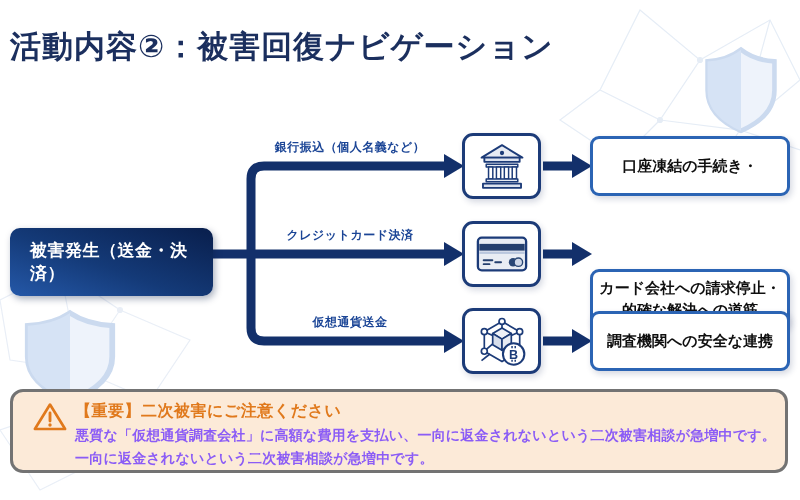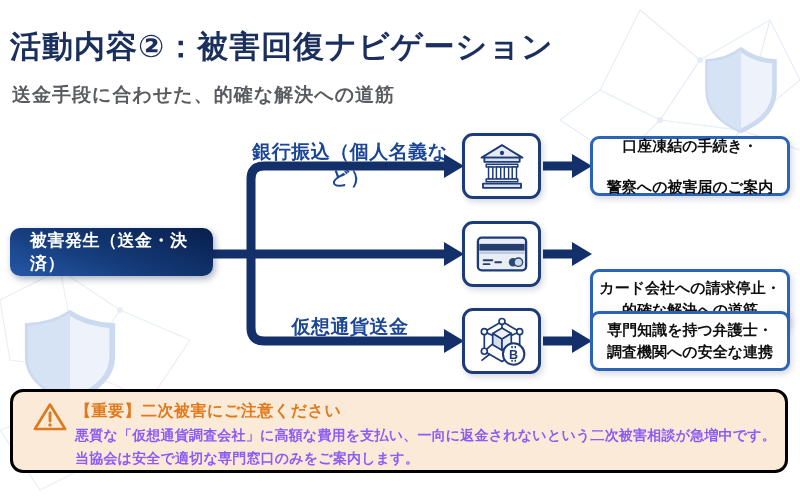--- a/index.html
+++ b/index.html
@@ -13,49 +13,49 @@
   .bg-layer { position:absolute; inset:0; z-index:0; pointer-events:none; }
   .title {
     position:absolute; left:10px; top:26px; z-index:3;
     font-size:31px; font-weight:800; color:#1b2f5e; letter-spacing:1px;
   }
   .subtitle {
     position:absolute; left:12px; top:82px; z-index:3;
     font-size:19px; font-weight:700; color:#595b60; letter-spacing:1px;
   }
   .source-box {
-    position:absolute; left:10px; top:228px; width:203px; height:48px; z-index:3;
+    position:absolute; left:10px; top:228px; width:203px; height:68px; z-index:3;
     background:linear-gradient(200deg,#0a2150 5%,#143a78 55%,#2a62b8 115%);
     border-radius:10px; box-shadow:2px 3px 7px rgba(10,30,70,.35);
     color:#ffffff; font-size:17px; font-weight:700;
     display:flex; align-items:center; padding-left:20px; letter-spacing:.5px;
   }
   .branch-label {
     position:absolute; left:250px; width:200px; z-index:3; text-align:center;
-    font-size:19px; font-weight:800; color:#1b4596; letter-spacing:.5px;
+    font-size:12px; font-weight:800; color:#1b4596; letter-spacing:.5px;
   }
   .bl-1 { top:139px; } .bl-2 { top:227px; } .bl-3 { top:314px; }
   .icon-box {
     position:absolute; left:462px; width:79px; height:66px; z-index:3;
     background:#ffffff; border:3px solid #1c3b78; border-radius:11px;
     box-shadow:2px 3px 6px rgba(20,40,90,.18);
     display:flex; align-items:center; justify-content:center;
   }
   .ib-1 { top:133px; } .ib-2 { top:221px; } .ib-3 { top:308px; }
   .result-box {
     position:absolute; left:590px; width:200px; height:60px; z-index:3;
     background:#ffffff; border:3px solid #2b64b4; border-radius:9px;
     box-shadow:2px 3px 6px rgba(20,40,90,.18);
     display:flex; flex-direction:column; align-items:center; justify-content:center;
     font-size:15px; font-weight:800; color:#0f0f0f; line-height:1.45; text-align:center;
   }
   .rb-1 { top:136px;gap:19px; } .rb-2 { top:224px;margin-top:45px; } .rb-3 { top:311px; }
   .notice-box {
     position:absolute; left:10px; top:389px; width:778px; height:84px; z-index:3;
-    background:#fcead8; border:3px solid #000000; border-radius:13px;
+    background:#fcead8; border:3px solid #737373; border-radius:13px;
   }
   .notice-title {
     position:absolute; left:62px; top:9px;
     font-size:16px; font-weight:800; color:#e0791c; letter-spacing:.5px;
   }
   .notice-body {
     position:absolute; left:62px; top:32px; width:706px;
     font-size:14px; font-weight:700; color:#8b5cf6; line-height:1.62; letter-spacing:.2px;
   }
   .warn-icon { position:absolute; left:19px; top:9px; }
@@ -106,27 +106,27 @@
       <polygon points="444,154 464,166 444,178"></polygon>
       <polygon points="444,242 464,254 444,266"></polygon>
       <polygon points="444,329 464,341 444,353"></polygon>
       <polygon points="572,154 592,166 572,178"></polygon>
       <polygon points="572,242 592,254 572,266"></polygon>
       <polygon points="572,329 592,341 572,353"></polygon>
     </g>
   </svg>
 
   <div class="title">活動内容②：被害回復ナビゲーション</div>
-  <div class="subtitle">送金手段に合わせた、的確な解決への道筋</div>
 
   <div class="source-box">
     <span>被害発生（送金・決済）</span>
   </div>
 
   <div class="branch-label bl-1">銀行振込（個人名義など）</div>
+  <div class="branch-label bl-2">クレジットカード決済</div>
   <div class="branch-label bl-3">仮想通貨送金</div>
 
   <div class="icon-box ib-1">
     <svg width="52" height="52" viewBox="0 0 56 56">
       <g stroke="#1c3b78" stroke-width="2" stroke-linejoin="round">
         <path d="M6,19 L28,5.5 L50,19 Z" fill="#e7ebf3"></path>
         <circle cx="28" cy="14" r="2.3" fill="#1c3b78" stroke="none"></circle>
         <rect x="9" y="19" width="38" height="4.5" fill="#dde3ee"></rect>
         <rect x="11" y="26" width="34" height="3" fill="#e7ebf3" stroke-width="1.6"></rect>
         <rect x="13.5" y="29" width="4.6" height="13" fill="#ffffff" stroke-width="1.6"></rect>
@@ -176,37 +176,35 @@
       <g>
         <circle cx="41.5" cy="43" r="11.5" fill="#ffffff" stroke="#1c3b78" stroke-width="2.2"></circle>
         <text x="41.5" y="48" text-anchor="middle" font-size="13.5" font-weight="bold" fill="#1c3b78">B</text>
         <path d="M39.8,34.5 v2.2 M43.2,34.5 v2.2 M39.8,49.2 v2.2 M43.2,49.2 v2.2" stroke="#1c3b78" stroke-width="1.6"></path>
       </g>
     </svg>
   </div>
 
   <div class="result-box rb-1">
     <div>口座凍結の手続き・</div>
-    <div>警察への被害届のご案内</div>
   </div>
   <div class="result-box rb-2">
     <div>カード会社への請求停止・</div>
     <div>的確な解決への道筋</div>
   </div>
   <div class="result-box rb-3">
-    <div>専門知識を持つ弁護士・</div>
     <div>調査機関への安全な連携</div>
   </div>
 
   <div class="notice-box">
     <svg class="warn-icon" width="36" height="32" viewBox="0 0 40 36">
       <path d="M20,4 L37,31.5 L3,31.5 Z" fill="none" stroke="#e0791c" stroke-width="3" stroke-linejoin="round"></path>
       <path d="M20,13.5 L20,22.5" stroke="#e0791c" stroke-width="3.2" stroke-linecap="round"></path>
       <circle cx="20" cy="27" r="1.9" fill="#e0791c"></circle>
     </svg>
     <div class="notice-title">【重要】二次被害にご注意ください</div>
     <div class="notice-body">
       <div>悪質な「仮想通貨調査会社」に高額な費用を支払い、一向に返金されないという二次被害相談が急増中です。</div>
-      <div>当協会は安全で適切な専門窓口のみをご案内します。</div>
+      <div>一向に返金されないという二次被害相談が急増中です。</div>
     </div>
   </div>
 
 </div>
 
 </body></html>

